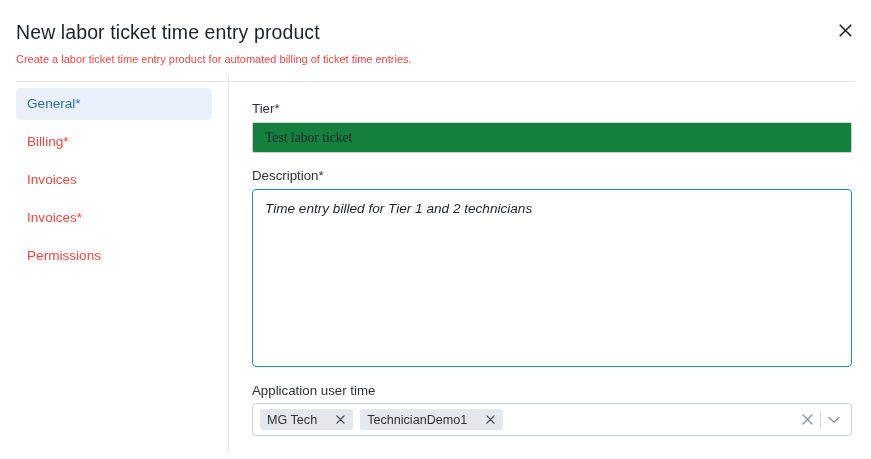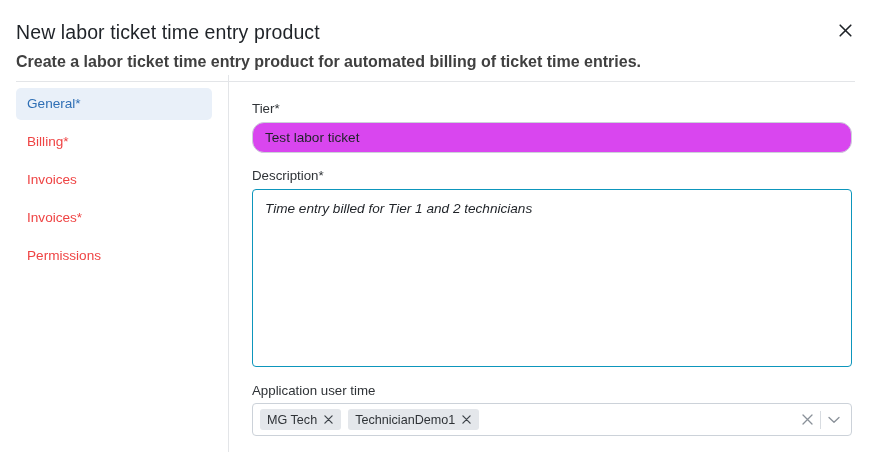--- a/index.html
+++ b/index.html
@@ -31,23 +31,23 @@
     font-size: 19.5px;
     font-weight: 400;
     color: #1f2328;
     letter-spacing: 0.1px;
     white-space: nowrap;
   }
   .dialog-subtitle {
     position: absolute;
     left: 16px;
     top: 45px;
-    font-size: 16px;
-    font-weight: 700;
-    color: #404040;
+    font-size: 11px;
+    font-weight: 400;
+    color: #ef4444;
     white-space: nowrap;
   }
   .close-button {
     position: absolute;
     right: 15px;
     top: 11px;
     width: 22px;
     height: 22px;
     display: flex;
     align-items: center;
@@ -125,24 +125,24 @@
   }
   .field-label {
     position: absolute;
     font-size: 13.3px;
     color: #2f3337;
     white-space: nowrap;
   }
   .text-input {
     position: absolute;
     box-sizing: border-box;
-    background: #d946ef;
+    background: #15803d;
     border: 1px solid #ccd2d9;
-    border-radius: 12px;
-    font-family: Liberation Sans, sans-serif;
+    border-radius: 2px;
+    font-family: Liberation Serif, serif;
     font-size: 13.6px;
     color: #1f2328;
     padding: 0 12px;
     outline: none;
   }
 
   #name-label   { left: 23px; top: 26px; }
   #name-input   { left: 23px; top: 47px; width: 600px; height: 31px; }
 
   #description-label { left: 23px; top: 93px; }
@@ -195,21 +195,21 @@
   .chips {
     display: flex;
     align-items: center;
     gap: 7px;
     flex: 1 1 auto;
     min-width: 0;
   }
   .chip {
     display: inline-flex;
     align-items: center;
-    gap: 6px;
+    gap: 18px;
     background: #e4e7eb;
     border-radius: 3px;
     height: 21px;
     padding: 0 7px;
     font-size: 12.6px;
     color: #2f3337;
     white-space: nowrap;
     cursor: default;
   }
   .chip-remove {

